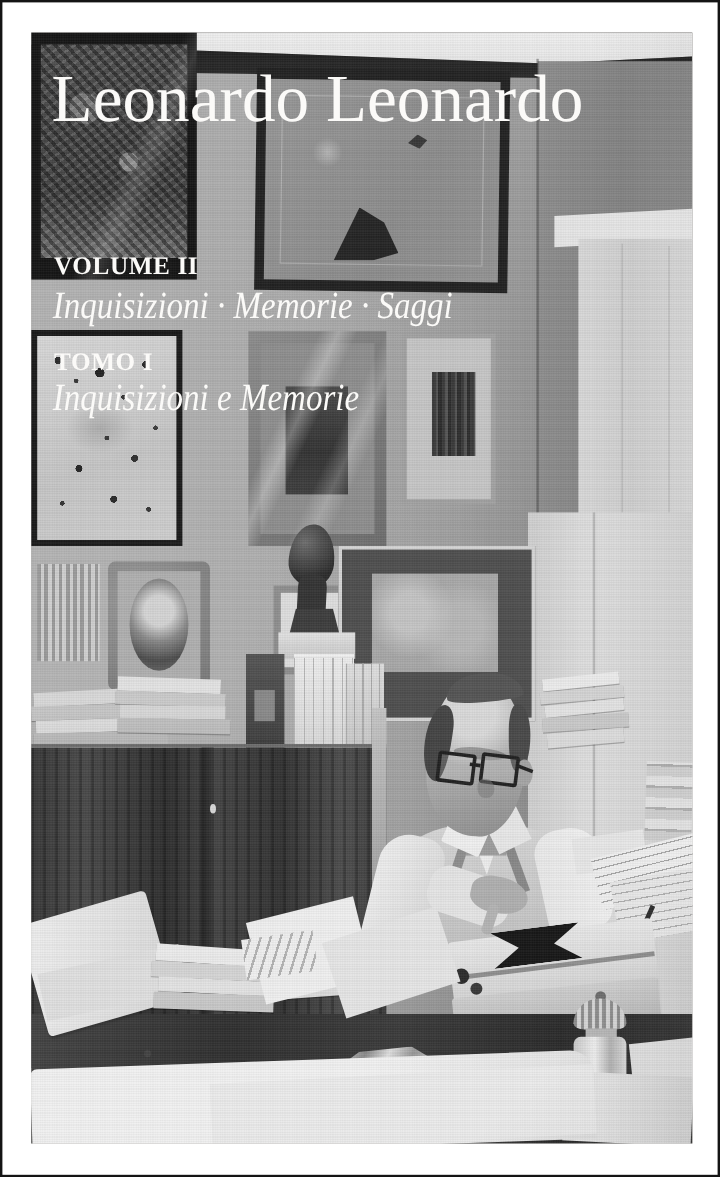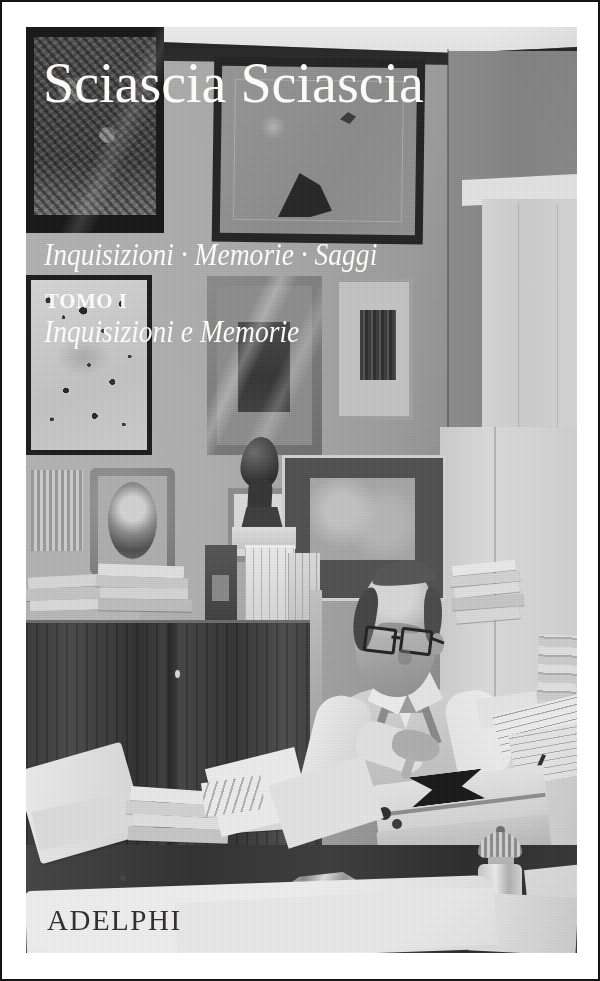--- a/index.html
+++ b/index.html
@@ -371,19 +371,19 @@
       <div class="ph" id="shaker-body"></div>
       <div class="ph" id="ashtray2"></div>
       <div class="ph" id="br-papers2"></div>
       <div class="ph" id="br-papers"></div>
       <div class="ph" id="sheet-front"></div>
       <div class="ph" id="sheet-front2"></div>
       <div class="ph" id="dot"></div>
     </div>
   </div>
 
-  <div class="cover-text" id="t-author">Sciascia Sciascia</div>
+  <div class="cover-text" id="t-author">Leonardo Leonardo</div>
+  <div class="cover-text" id="t-volume">VOLUME II</div>
   <div class="cover-text" id="t-volmat">Inquisizioni · Memorie · Saggi</div>
   <div class="cover-text" id="t-tomo">TOMO I</div>
   <div class="cover-text" id="t-tomat">Inquisizioni e Memorie</div>
-  <div class="cover-text" id="t-publisher">ADELPHI</div>
 
 </div>
 
 </body></html>

